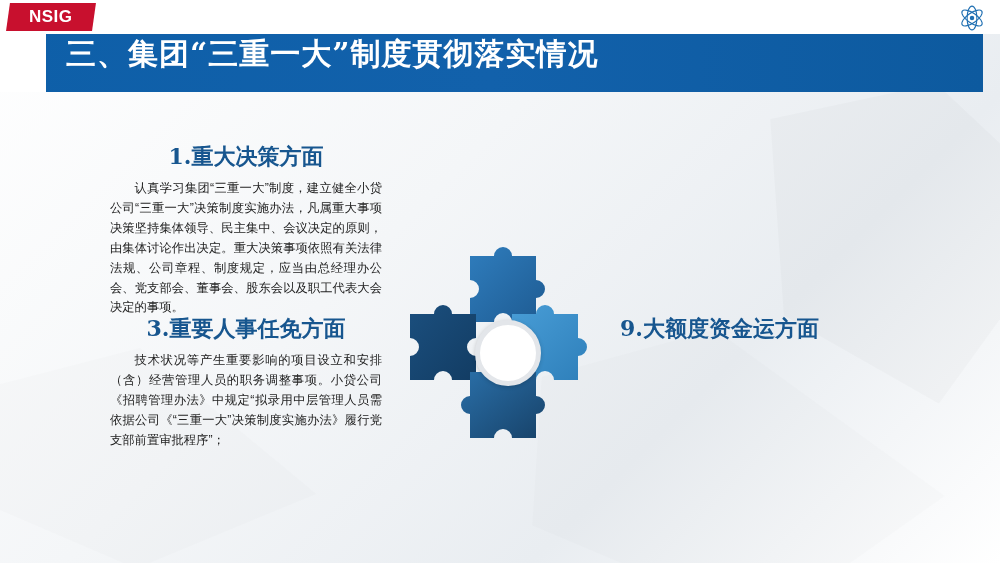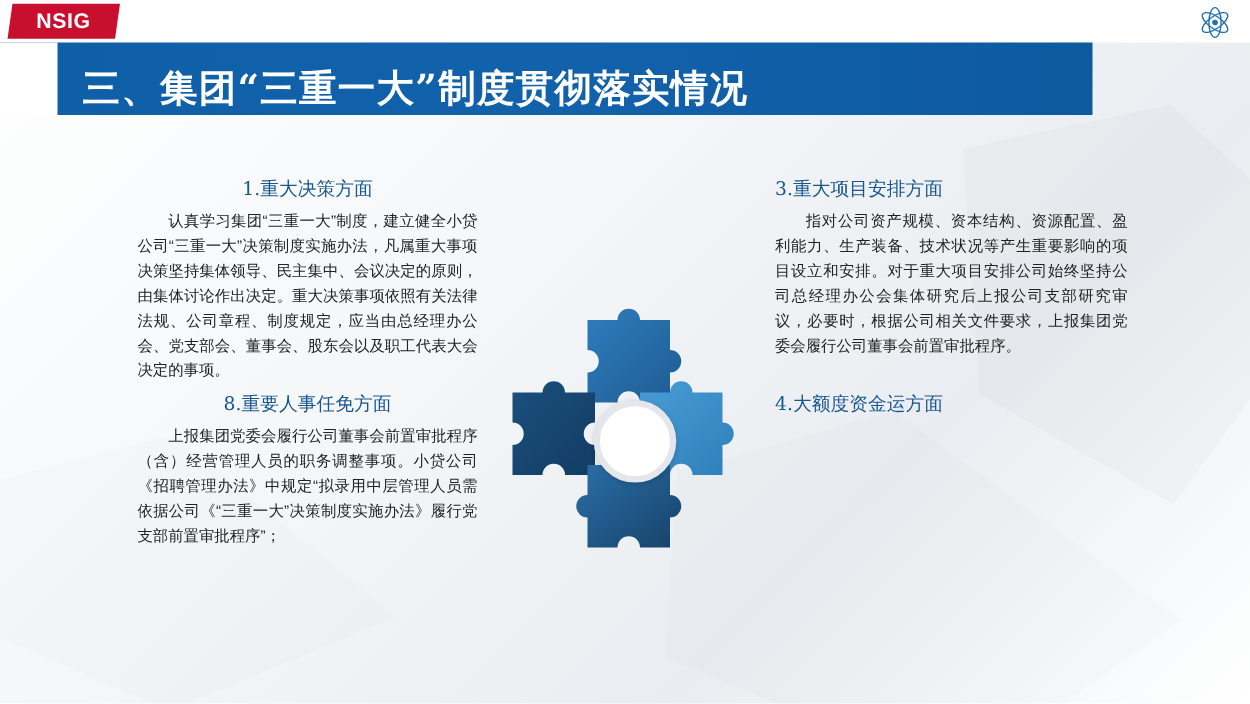--- a/index.html
+++ b/index.html
@@ -59,25 +59,25 @@
   .atom-icon {
     position: absolute;
     right: 14px; top: 4px;
     width: 28px; height: 28px;
   }
 
   
   .title-band {
     position: absolute;
     left: 0; top: 34px;
-    width: 874px; height: 58px;
+    width: 983px; height: 58px;
     background: #0f5fa6;
     background: linear-gradient(90deg,#0e5fa8 0%, #1261ab 50%, #0d5a9f 100%);
     display: flex;
-    align-items: flex-end;
+    align-items: flex-start;
   }
   .title-accent {
     position: absolute;
     left: 0; top: 0;
     width: 46px; height: 58px;
     background: #ffffff;
   }
   .title-text {
     position: relative;
     margin-left: 66px;
@@ -93,22 +93,22 @@
     position: absolute;
     left: 0; top: 92px;
     width: 1000px; height: 471px;
   }
 
   .block {
     position: absolute;
   }
   .block-title {
     color: #17568f;
-    font-weight: normal;
-    font-size: 15px;
+    font-weight: bold;
+    font-size: 22px;
     font-family: "DejaVu Serif", serif;
     margin-bottom: 7px;
   }
   .block-title.right { text-align: left; }
   .block-body {
     color: #222222;
     font-size: 12.3px;
     line-height: 1.62;
     text-align: justify;
     text-indent: 2em;
@@ -166,31 +166,27 @@
   </div>
 
   <div class="content">
 
     <div class="block" id="block-1">
       <div class="block-title">1.重大决策方面</div>
       <div class="block-body">认真学习集团“三重一大”制度，建立健全小贷公司“三重一大”决策制度实施办法，凡属重大事项决策坚持集体领导、民主集中、会议决定的原则，由集体讨论作出决定。重大决策事项依照有关法律法规、公司章程、制度规定，应当由总经理办公会、党支部会、董事会、股东会以及职工代表大会决定的事项。</div>
     </div>
 
     <div class="block" id="block-2">
-      <div class="block-title">8.重要人事任免方面</div>
-      <div class="block-body">上报集团党委会履行公司董事会前置审批程序（含）经营管理人员的职务调整事项。小贷公司《招聘管理办法》中规定“拟录用中层管理人员需依据公司《“三重一大”决策制度实施办法》履行党支部前置审批程序”；</div>
-    </div>
-
-    <div class="block" id="block-3">
-      <div class="block-title right">3.重大项目安排方面</div>
-      <div class="block-body">指对公司资产规模、资本结构、资源配置、盈利能力、生产装备、技术状况等产生重要影响的项目设立和安排。对于重大项目安排公司始终坚持公司总经理办公会集体研究后上报公司支部研究审议，必要时，根据公司相关文件要求，上报集团党委会履行公司董事会前置审批程序。</div>
-    </div>
+      <div class="block-title">3.重要人事任免方面</div>
+      <div class="block-body">技术状况等产生重要影响的项目设立和安排（含）经营管理人员的职务调整事项。小贷公司《招聘管理办法》中规定“拟录用中层管理人员需依据公司《“三重一大”决策制度实施办法》履行党支部前置审批程序”；</div>
+    </div>
+
 
     <div class="block" id="block-4">
-      <div class="block-title right">4.大额度资金运方面</div>
+      <div class="block-title right">9.大额度资金运方面</div>
     </div>
 
     <div class="puzzle-wrap">
       <svg viewBox="0 0 210 215" width="210" height="215">
         <defs>
           <linearGradient id="gTop" x1="0" y1="0" x2="1" y2="1">
             <stop offset="0%" stop-color="#2f7dbd"></stop>
             <stop offset="100%" stop-color="#1e5b92"></stop>
           </linearGradient>
           <linearGradient id="gLeft" x1="0" y1="0" x2="1" y2="1">

